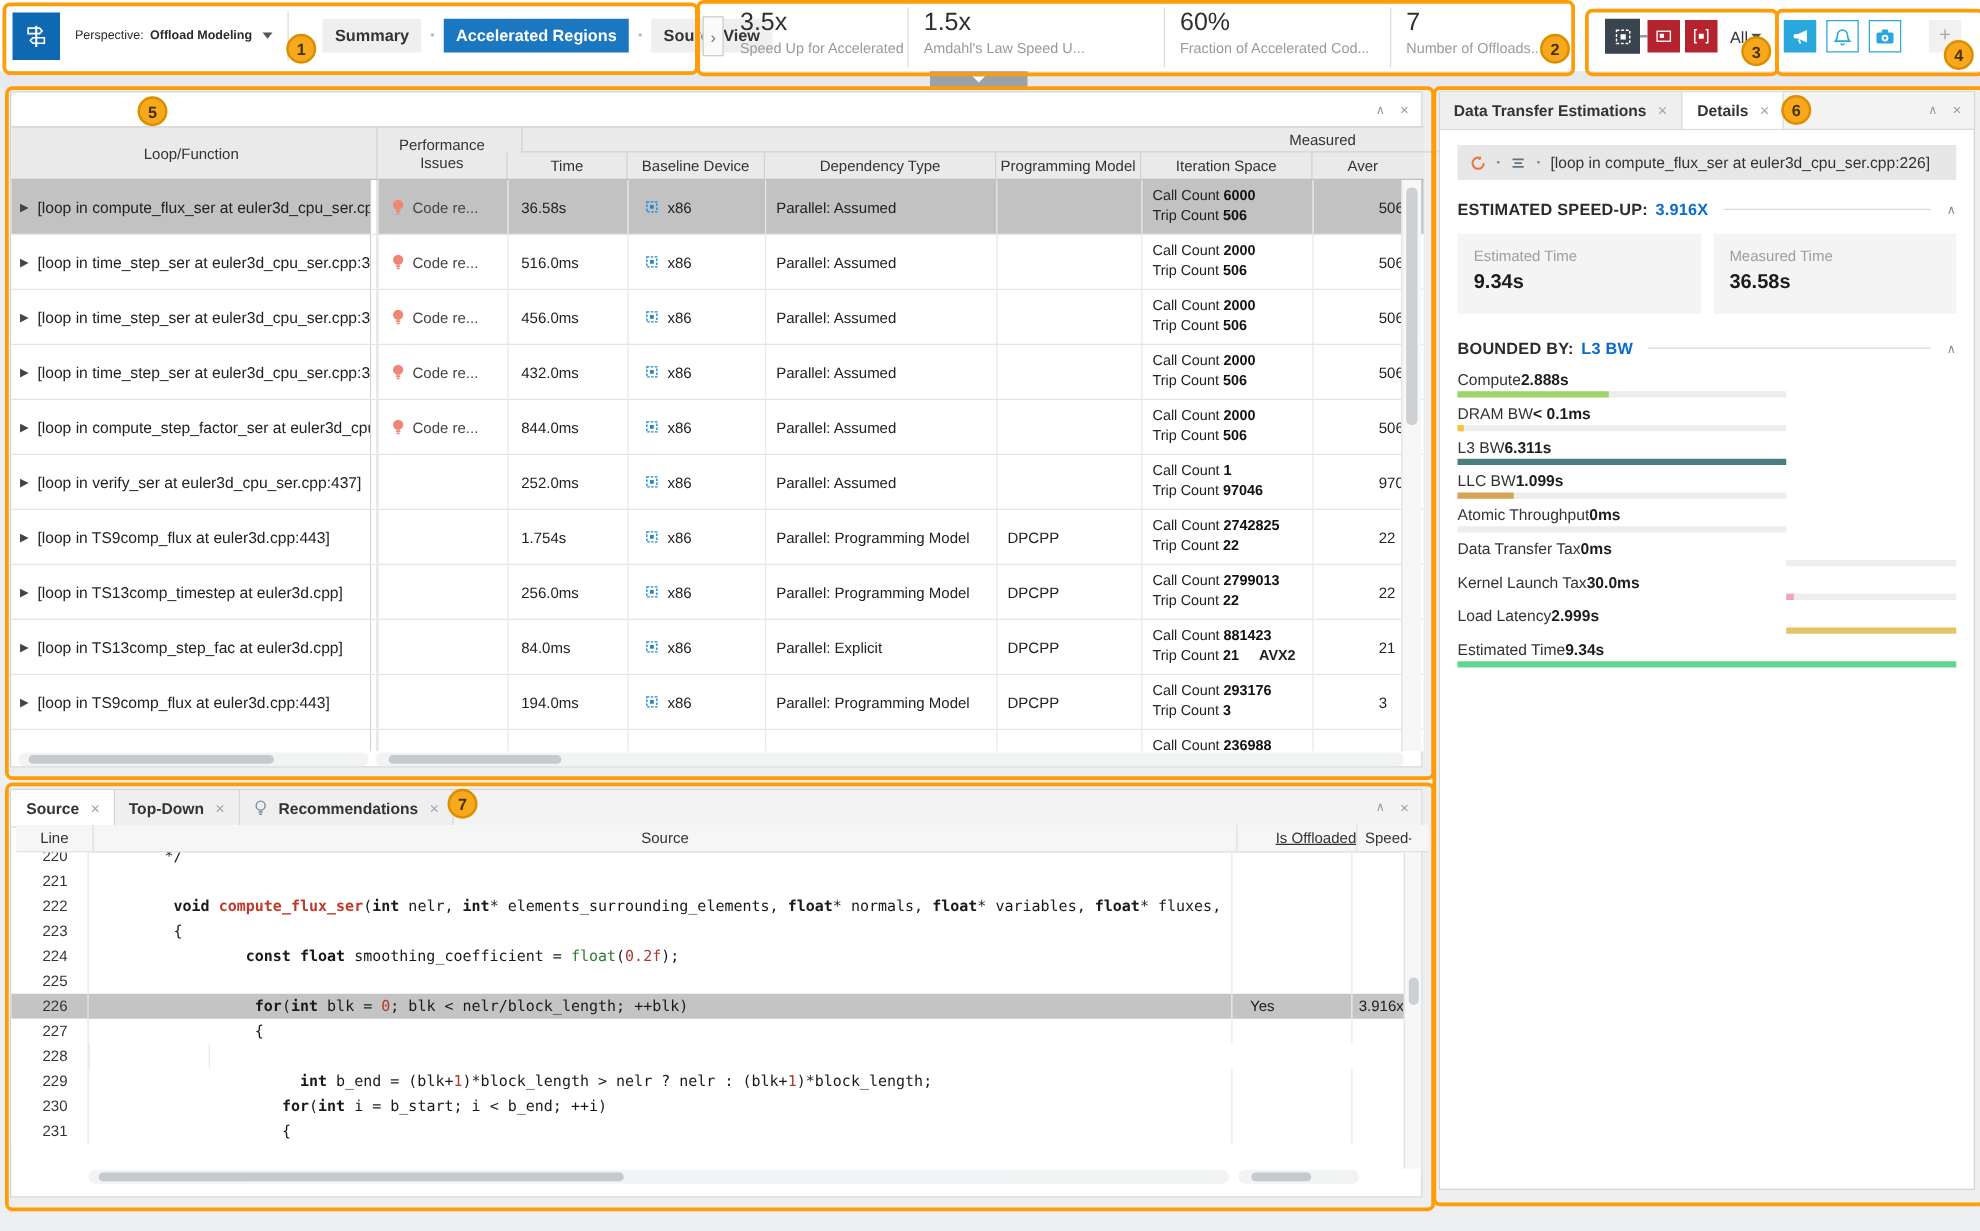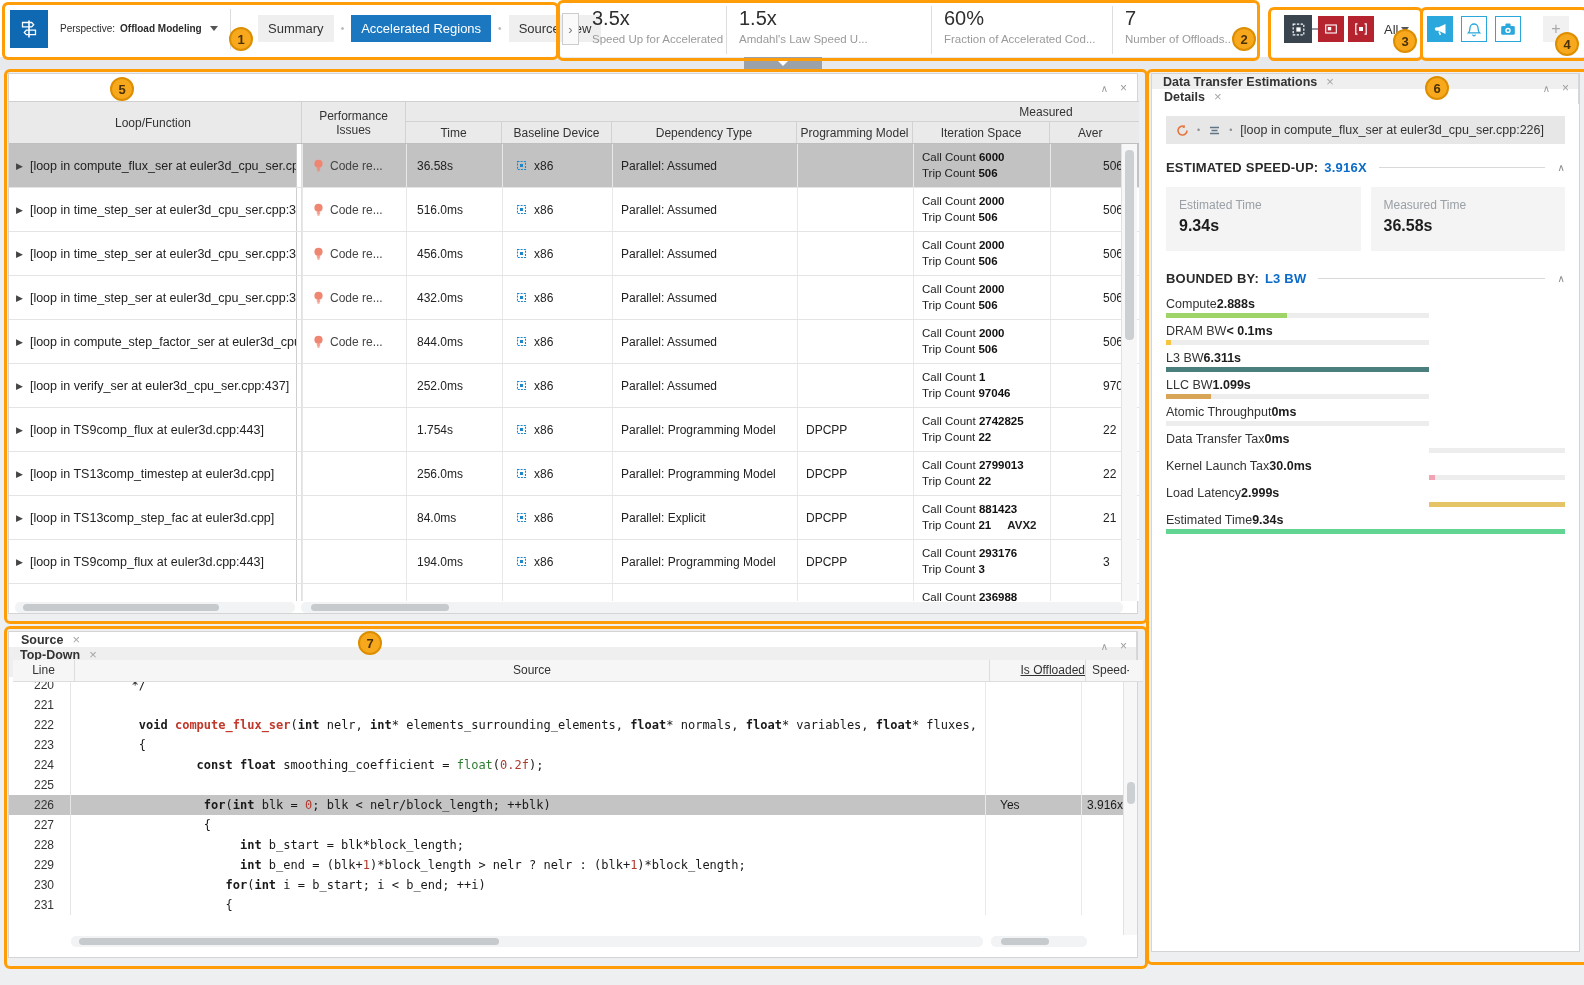--- a/index.html
+++ b/index.html
@@ -8,21 +8,21 @@
   .topbar{position:absolute;left:0;top:0;width:1584px;height:57px;background:#fff;}
   .substrip{position:absolute;left:0;top:57px;width:1584px;height:13px;background:#e7e9ec;}
   .splitter{position:absolute;left:744px;top:57px;width:78px;height:13px;background:#9aa1a8;display:flex;align-items:center;justify-content:center;}
   .splitter .tri-d{width:0;height:0;border-left:5px solid transparent;border-right:5px solid transparent;border-top:5px solid #fff;}
   .logo{position:absolute;left:10px;top:10px;width:38px;height:38px;background:#0e68b2;display:flex;align-items:center;justify-content:center;}
   .persp{position:absolute;left:60px;top:0;height:57px;display:flex;align-items:center;gap:5px;font-size:10px;color:#2b2b2b;white-space:nowrap;}
   .persp .pv{font-weight:bold;}
   .caret{width:0;height:0;border-left:4px solid transparent;border-right:4px solid transparent;border-top:5px solid #555;margin-left:3px;}
   .tdiv{position:absolute;left:230px;top:9px;height:40px;width:1px;background:#dcdcdc;}
   .vtabs{position:absolute;left:258px;top:0;height:57px;display:flex;align-items:center;gap:7px;font-size:13px;}
-  .chip{padding:6px 10px;background:#efefef;color:#333;cursor:default;}
+  .chip{padding:6px 10px;background:#efefef;color:#333;cursor:default;font-weight:bold;}
   .chip.active{background:#1b78c0;color:#fff;}
   .dot{color:#b8b8b8;font-size:10px;}
   .expander{position:absolute;left:562px;top:13px;width:15px;height:30px;background:#fafafa;border:1px solid #ccc;color:#777;display:flex;align-items:center;justify-content:center;font-size:13px;}
   .metrics{position:absolute;left:588px;top:6px;height:48px;display:flex;}
   .metric{padding:1px 0 0 12px;box-sizing:border-box;border-left:1px solid #ddd;}
   .metric:first-child{border-left:none;padding-left:4px;}
   .mv{font-size:20px;color:#2f2f2f;}
   .mc{font-size:11.5px;color:#9a9a9a;margin-top:3px;white-space:nowrap;overflow:hidden;}
   .devsel{position:absolute;left:1284px;top:15px;display:flex;align-items:center;}
   .tile-dark{width:28px;height:28px;background:#39444e;display:flex;align-items:center;justify-content:center;}
@@ -41,21 +41,21 @@
   .panel{position:absolute;background:#fff;border:1px solid #d4d4d4;box-sizing:border-box;}
   .panel-ctrl{position:absolute;top:7px;right:10px;color:#9b9b9b;font-size:12px;display:flex;gap:12px;align-items:center;z-index:5;}
   .panel-ctrl .chev{font-size:10px;}
   
   #p-regions{left:8px;top:73px;width:1130px;height:541px;}
   .cr-title{height:27px;display:flex;align-items:center;padding-left:12px;font-weight:bold;font-size:13px;color:#333;}
   .cr-header{position:absolute;top:27px;left:0;width:1130px;height:43px;background:#eaeaea;border-top:1px solid #d0d0d0;border-bottom:1px solid #bfbfbf;font-size:12px;color:#333;box-sizing:border-box;}
   .h-cell{position:absolute;display:flex;align-items:center;justify-content:center;box-sizing:border-box;border-left:1px solid #d2d2d2;text-align:center;}
   .h-loop{left:0;top:0;width:288px;height:41px;border-left:none;}
   .h-issues{left:292px;top:0;width:104px;height:41px;line-height:14px;}
-  .h-group{left:396px;top:0;width:734px;height:20px;border-bottom:1px solid #d2d2d2;justify-content:flex-start;}
+  .h-group{left:408px;top:0;width:734px;height:20px;border-bottom:1px solid #d2d2d2;justify-content:flex-start;}
   .h-measured{position:absolute;left:585px;width:110px;text-align:center;}
   .h-sub{top:20px;height:21px;}
   .h-time{left:396px;width:96px;}
   .h-dev{left:492px;width:110px;}
   .h-dep{left:602px;width:185px;}
   .h-model{left:787px;width:116px;}
   .h-iter{left:903px;width:137px;}
   .h-avg{left:1040px;width:90px;justify-content:flex-start;padding-left:28px;}
   .cr-body{position:absolute;top:70px;left:0;width:1130px;height:457px;overflow:hidden;}
   .cr-row{display:flex;height:44px;border-bottom:1px solid #e4e4e4;font-size:12px;color:#222;background:#fff;box-sizing:border-box;}
@@ -72,21 +72,21 @@
   .cl-iter{width:137px;padding:5px 0 0 8px;font-size:11.5px;line-height:16px;white-space:nowrap;}
   .cl-iter b{color:#111;}
   .cl-iter .isa{margin-left:16px;font-weight:bold;}
   .cl-avg{flex:1;display:flex;align-items:center;padding-left:52px;white-space:nowrap;}
   .hscroll{position:absolute;height:11px;background:#f1f3f4;border-radius:5px;}
   .hthumb{position:absolute;top:2px;height:7px;background:#c6cacd;border-radius:4px;}
   .vscroll{position:absolute;background:#f7f7f7;border-left:1px solid #e2e2e2;box-sizing:border-box;}
   .vthumb{position:absolute;left:3px;width:9px;background:#cdd0d3;border-radius:4px;}
   
   #p-details{left:1151px;top:73px;width:429px;height:879px;}
-  .tabbar{height:30px;background:#f3f3f3;border-bottom:1px solid #d8d8d8;display:flex;box-sizing:border-box;flex-direction:column;}
+  .tabbar{height:30px;background:#f3f3f3;border-bottom:1px solid #d8d8d8;display:flex;box-sizing:border-box;}
   .tab{display:flex;align-items:center;gap:9px;padding:0 11px;font-size:12.5px;color:#333;border-right:1px solid #d8d8d8;background:#efefef;font-weight:bold;}
   .tab.active{background:#fff;padding-left:12px;}
   .tab .tclose{color:#a5a5a5;font-weight:normal;font-size:13px;}
   .dt-content{position:absolute;top:30px;left:0;right:0;bottom:0;padding:10px 14px;}
   .crumb{height:28px;background:#e7e7e7;display:flex;align-items:center;gap:8px;padding:0 10px;font-size:12.5px;color:#333;margin-top:2px;white-space:nowrap;overflow:hidden;}
   .crumb .cdot{color:#8f8f8f;font-size:9px;}
   .sec-head{display:flex;align-items:center;gap:6px;margin-top:16px;font-size:13px;font-weight:bold;color:#2b2b2b;letter-spacing:.2px;}
   .sec-head .hval{color:#0a6cc8;}
   .sec-head .rule{flex:1;height:1px;background:#d9d9d9;margin:0 6px;}
   .sec-head .chev{color:#8a8a8a;font-weight:normal;font-size:10px;}
@@ -753,21 +753,20 @@
         </div>
         <div class="src-row">
           <div class="sc-line">227</div>
           <div class="sc-code">                 <span>{</span></div>
           <div class="sc-off"></div>
           <div class="sc-speed"></div>
           <div class="sc-gutter"></div>
         </div>
         <div class="src-row">
           <div class="sc-line">228</div>
-          <div class="sc-code">                      <span class="k">int</span><span> b_start = blk*block_length;</span></div>
           <div class="sc-off"></div>
           <div class="sc-speed"></div>
           <div class="sc-gutter"></div>
         </div>
         <div class="src-row">
           <div class="sc-line">229</div>
           <div class="sc-code">                      <span class="k">int</span><span> b_end = (blk+</span><span class="n">1</span><span>)*block_length &gt; nelr ? nelr : (blk+</span><span class="n">1</span><span>)*block_length;</span></div>
           <div class="sc-off"></div>
           <div class="sc-speed"></div>
           <div class="sc-gutter"></div>

